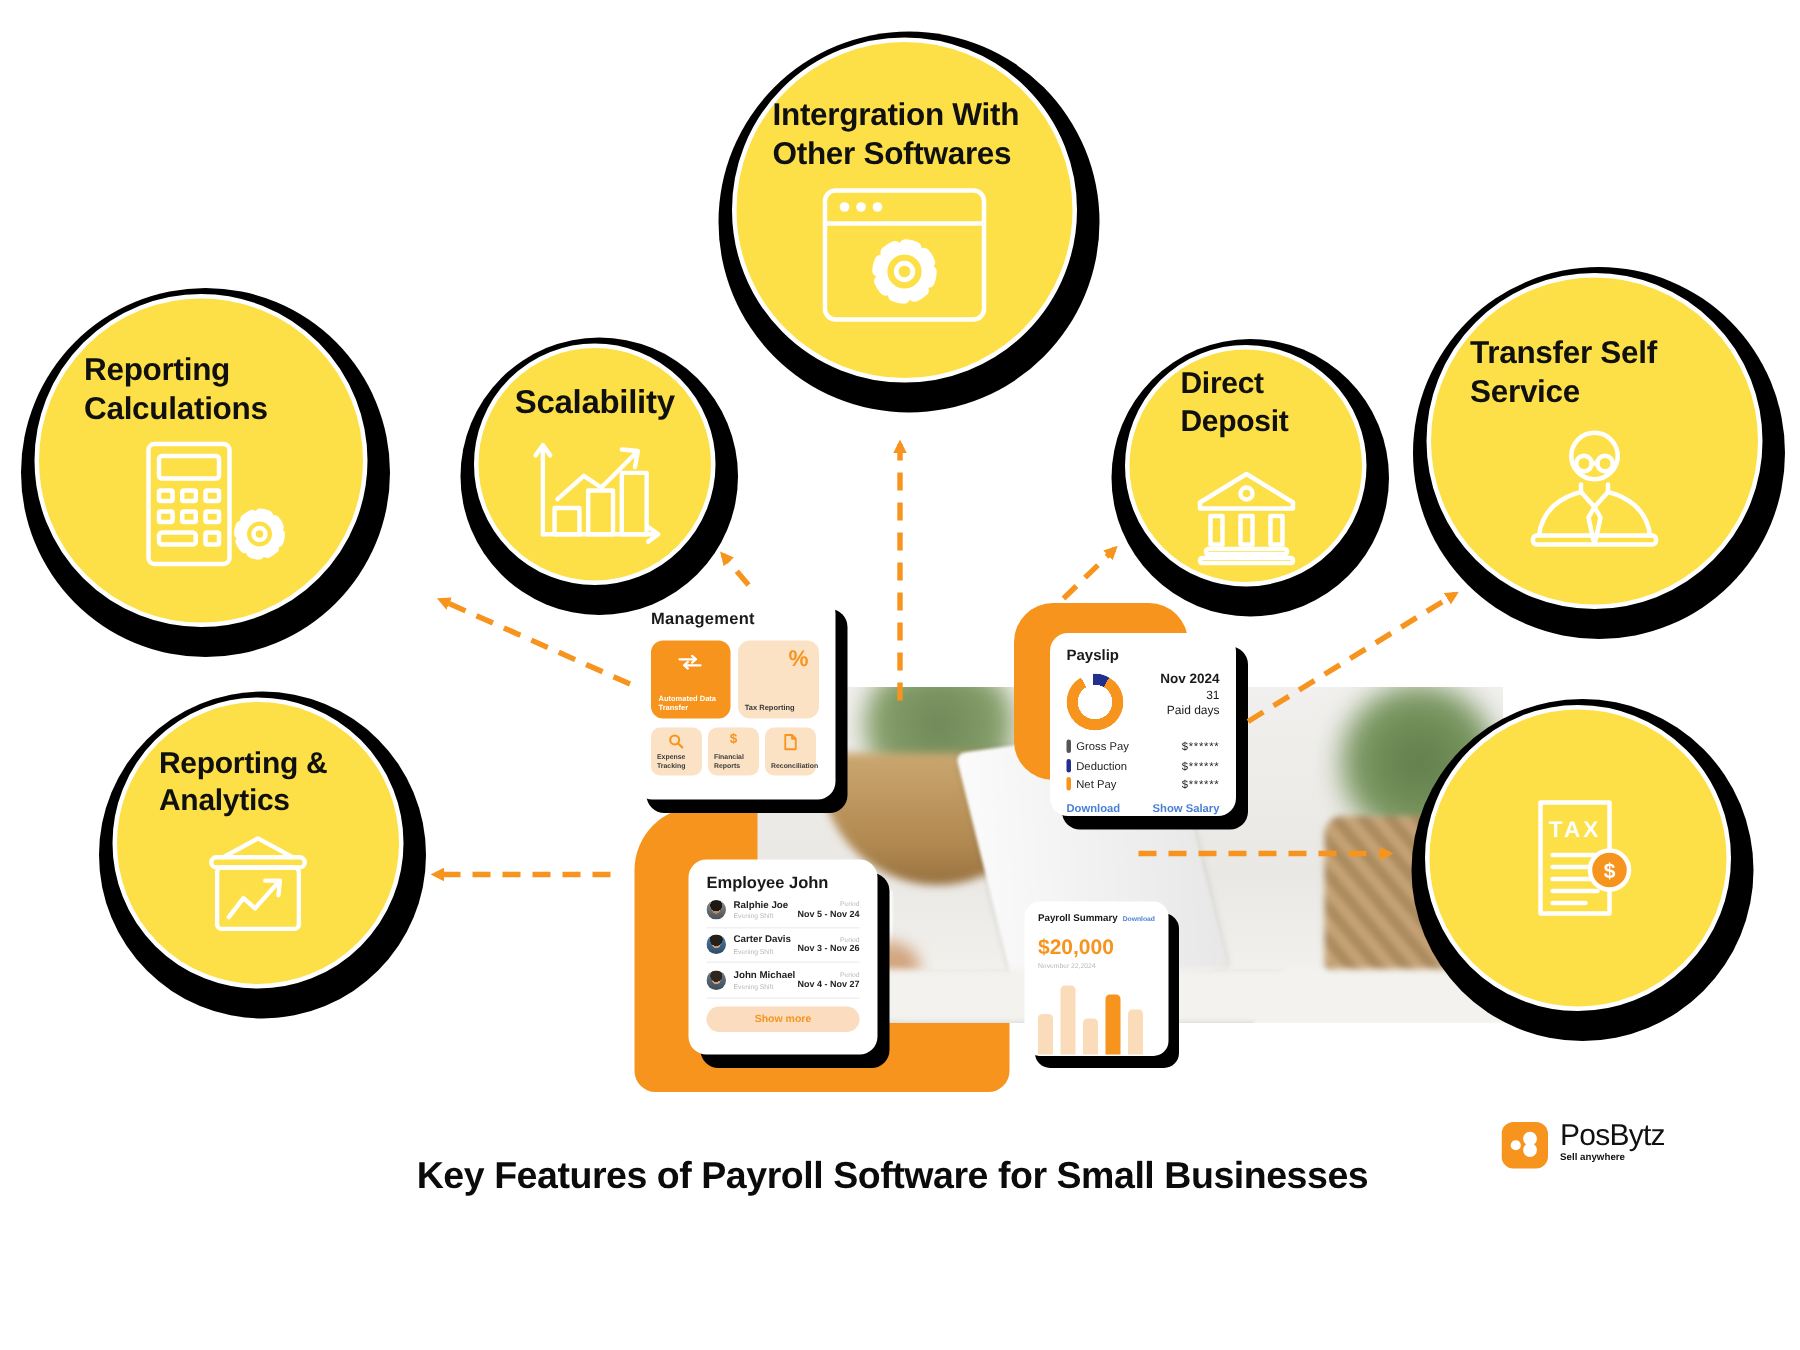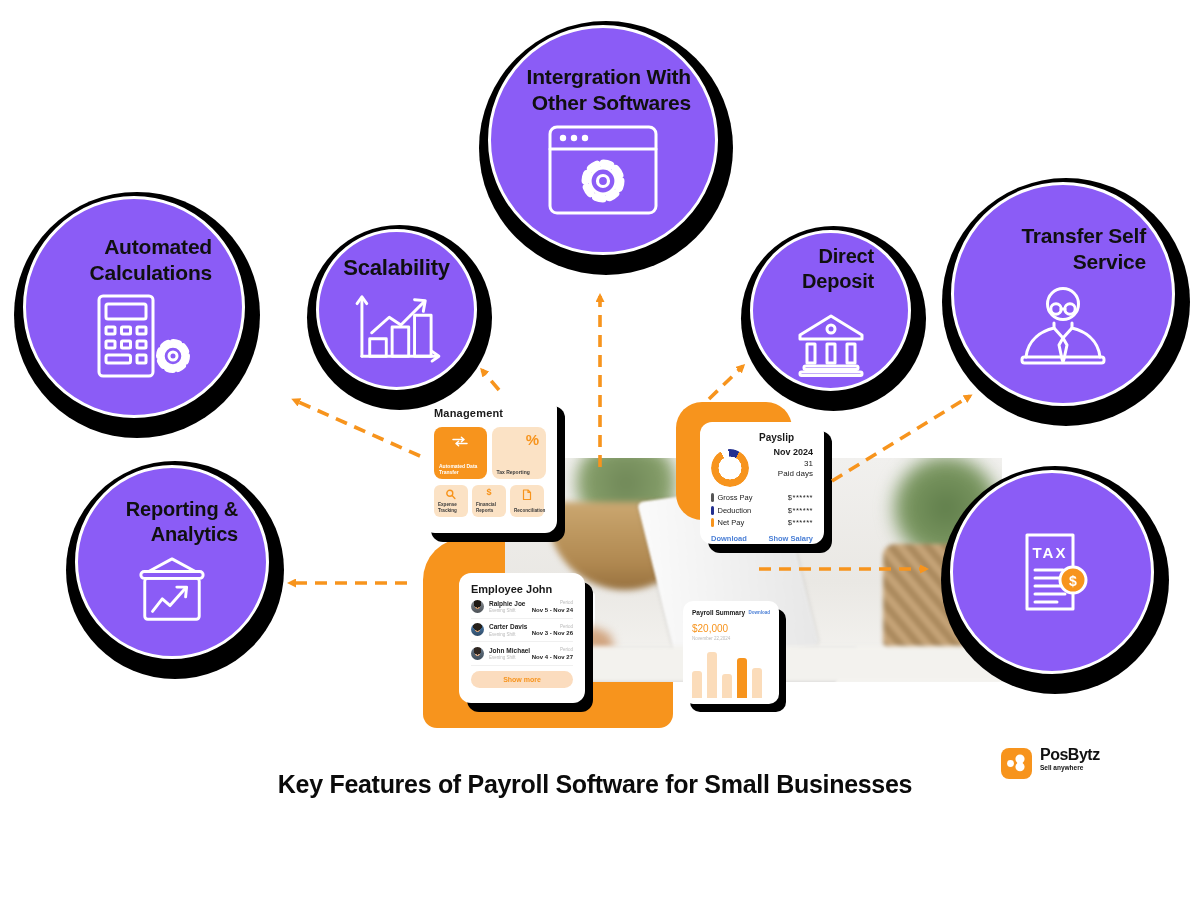--- a/index.html
+++ b/index.html
@@ -2,22 +2,22 @@
 <html><head>
 <meta charset="utf-8">
 <style>
   * { margin:0; padding:0; box-sizing:border-box; }
   html,body { width:1200px; height:900px; background:#ffffff; font-family:"Liberation Sans", sans-serif; }
   .stage { position:relative; width:1200px; height:900px; overflow:hidden; background:#fff; }
 
   
   .feature { position:absolute; }
   .feature-shadow { position:absolute; inset:-12px; border-radius:50%; background:#000; transform:translate(3px,8px); }
-  .feature-circle { position:absolute; inset:0; border-radius:50%; background:#8b5cf6; border:3px solid #fff;
-                    display:flex; flex-direction:column; align-items:center; justify-content:center; gap:9px; text-align:right; }
+  .feature-circle { position:absolute; inset:0; border-radius:50%; background:#fde047; border:3px solid #fff;
+                    display:flex; flex-direction:column; align-items:center; justify-content:center; gap:9px; text-align:left; }
   .feature-label { font-weight:bold; color:#101010; line-height:1.22; letter-spacing:-0.2px; }
   .ficon { display:block; }
   .ficon * { vector-effect:none; }
 
   
   .orange-rect { position:absolute; background:#F7941D; }
   .big-rect   { left:423px; top:538px; width:250px; height:190px; border-radius:42px 14px 14px 14px; z-index:1; }
   .pay-rect   { left:676px; top:402px; width:116px; height:118px; border-radius:26px; z-index:3; }
 
   
@@ -61,21 +61,21 @@
   .tile-label { position:absolute; left:5px; bottom:4px; right:3px; font-size:5px; font-weight:bold; line-height:1.25; color:#fff; }
   .tile-label.dark { color:#3a3a3a; }
   .tile-icon { position:absolute; left:50%; top:9px; transform:translateX(-50%); }
   .tile-pct { position:absolute; right:7px; top:4px; font-size:15px; font-weight:bold; color:#F7941D; }
   .sm-icon { position:absolute; left:50%; top:4px; transform:translateX(-50%); }
   .sm-dollar { position:absolute; left:50%; top:2px; transform:translateX(-50%); font-size:9px; font-weight:bold; color:#F7941D; }
   .sm-label { position:absolute; left:4px; bottom:3px; right:2px; font-size:4.6px; font-weight:bold; color:#3a3a3a; line-height:1.3; }
 
   
   .ps { left:700px; top:422px; width:124px; height:122px; padding:10px 11px; }
-  .ps-title { font-size:10px; font-weight:bold; color:#1a1a1a;margin-left:48px; }
+  .ps-title { font-size:10px; font-weight:bold; color:#1a1a1a; }
   .ps-top { display:flex; justify-content:space-between; margin-top:4px; }
   .donut { width:38px; height:38px; border-radius:50%; margin-top:2px;
            background:conic-gradient(#232F8F 0 30deg,#F7941D 30deg 330deg,#ffffff 330deg 355deg,#232F8F 355deg 360deg);
            -webkit-mask:radial-gradient(closest-side,transparent 60%,#000 61%); mask:radial-gradient(closest-side,transparent 60%,#000 61%); }
   .ps-dates { text-align:right; color:#1a1a1a; }
   .ps-month { font-size:9px; font-weight:bold; }
   .ps-days { font-size:8px; margin-top:2px; }
   .ps-days-label { font-size:8px; margin-top:1px; }
   .ps-rows { margin-top:6px; display:flex; flex-direction:column; gap:3.5px; }
   .ps-row { display:flex; align-items:flex-start; font-size:7.5px; color:#222; }
@@ -105,38 +105,38 @@
   .el-period { font-size:4.5px; color:#b9b9b9; }
   .el-date { font-size:6px; font-weight:bold; color:#222; margin-top:1.5px; }
   .show-more { margin-top:5px; height:17px; background:#FBDCBE; border-radius:9px; display:flex; align-items:center; justify-content:center;
                font-size:7px; font-weight:bold; color:#F7941D; }
 
   
   .su { left:683px; top:601px; width:96px; height:103px; padding:8px 9px; border-radius:10px; box-shadow:7px 8px 0 0 #000; }
   .su-head { display:flex; justify-content:space-between; align-items:center; }
   .su-title { font-size:6.5px; font-weight:bold; color:#1a1a1a; }
   .su-dl { font-size:4.5px; font-weight:bold; color:#4A7FD6; }
-  .su-amt { font-size:10px; font-weight:normal; color:#F7941D; margin-top:7px; }
+  .su-amt { font-size:14px; font-weight:bold; color:#F7941D; margin-top:7px; }
   .su-date { font-size:4.5px; color:#b9b9b9; margin-top:2px; }
   .su-bars { margin-top:5px; height:52px; display:flex; align-items:flex-end; gap:5px; }
   .bar { width:10px; background:#FBDCBA; border-radius:3px 3px 0 0; }
   .bar-hot { background:#F7941D; }
 
   
   .arrows { position:absolute; left:0; top:0; z-index:5; pointer-events:none; }
 
   
   .feature { z-index:10; }
 
   
   .page-title { position:absolute; left:150px; top:770px; width:890px; text-align:center; font-size:25px; font-weight:bold;
                 color:#0b0b0b; letter-spacing:-0.3px; z-index:15; }
   .brand { position:absolute; left:1001px; top:747px; display:flex; gap:8px; z-index:15; }
   .brand-text { line-height:1; }
-  .brand-name { font-size:16px; font-weight:bold; color:#111; letter-spacing:-0.5px; }
+  .brand-name { font-size:20px; font-weight:normal; color:#111; letter-spacing:-0.5px; }
   .brand-tag { font-size:6.5px; font-weight:bold; color:#111; margin-top:2px; }
 </style>
 </head>
 <body>
 
 <div class="stage">
 
   <div class="orange-rect big-rect"></div>
   <div class="orange-rect pay-rect"></div>
 
@@ -183,21 +183,21 @@
         <circle cx="56" cy="57" r="17.5" stroke-width="8" stroke-dasharray="6.9 6.85"></circle>
         <circle cx="56" cy="57" r="13" stroke-width="3.2"></circle>
         <circle cx="56" cy="57" r="5.5" stroke-width="3.2"></circle>
       </svg>
     </div>
   </div>
 
   <div class="feature" style="left:23px; top:196px; width:222px; height:222px;">
     <div class="feature-shadow"></div>
     <div class="feature-circle">
-      <div class="feature-label" style="font-size:21px; padding:0 30px;">Automated Calculations</div>
+      <div class="feature-label" style="font-size:21px; padding:0 30px;">Reporting Calculations</div>
       <svg class="ficon" width="122" height="86" viewBox="0 0 122 86" fill="none" stroke="#fff" stroke-width="3" stroke-linecap="round" stroke-linejoin="round">
         <rect x="26" y="2" width="54" height="80" rx="4"></rect>
         <rect x="33" y="10" width="40" height="15" rx="2"></rect>
         <rect x="33" y="33" width="9" height="7" rx="1"></rect>
           <rect x="48.5" y="33" width="9" height="7" rx="1"></rect>
           <rect x="64" y="33" width="9" height="7" rx="1"></rect>
         <rect x="33" y="47" width="9" height="7" rx="1"></rect>
           <rect x="48.5" y="47" width="9" height="7" rx="1"></rect>
           <rect x="64" y="47" width="9" height="7" rx="1"></rect>
         <rect x="33" y="61" width="24.5" height="8" rx="2"></rect>

